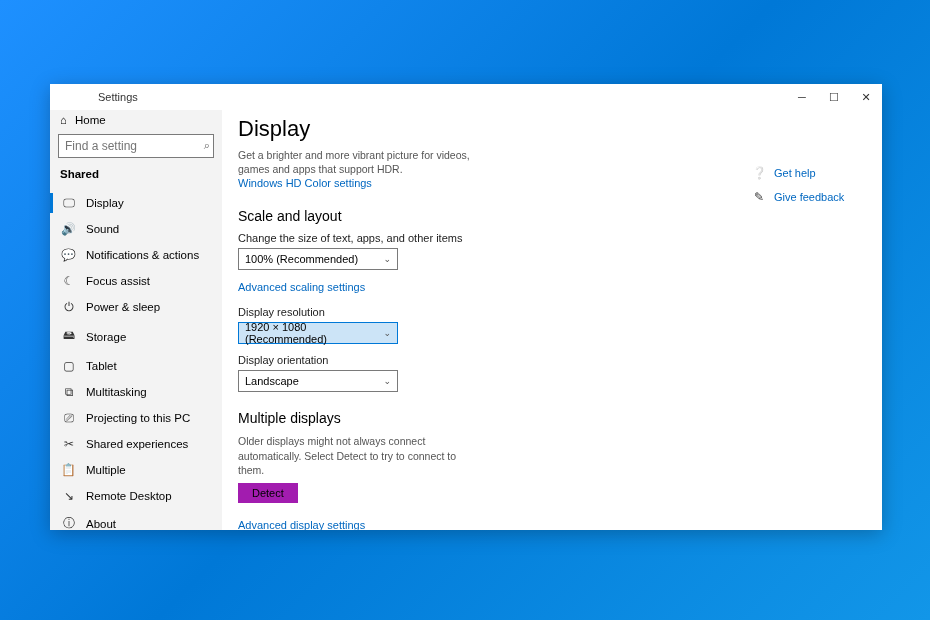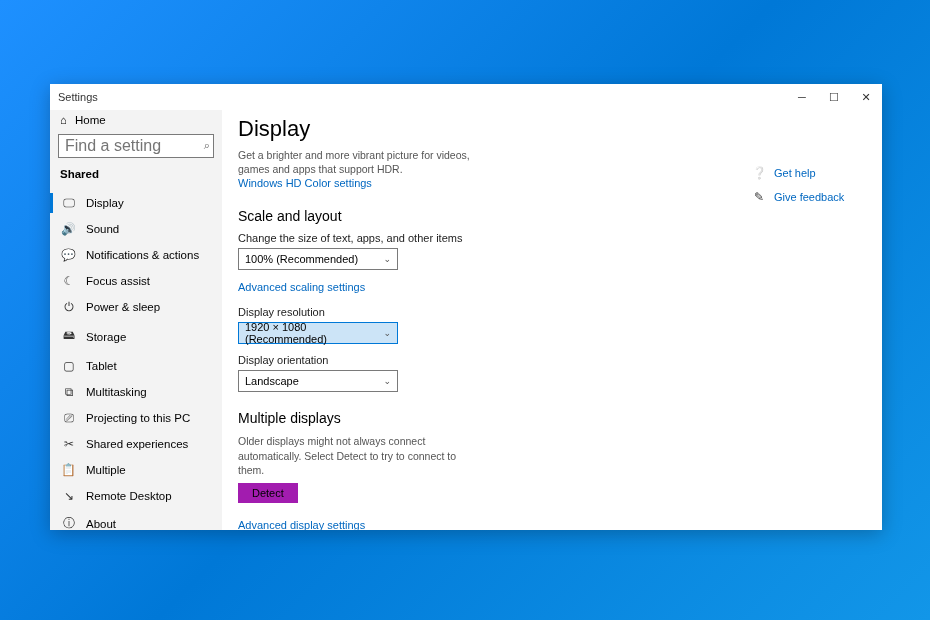--- a/index.html
+++ b/index.html
@@ -10,35 +10,35 @@
     font-size: 12px; color: #000;
   }
   .window {
     position: absolute; left: 50px; top: 84px;
     width: 832px; height: 446px;
     background: #fff; display: flex; flex-direction: column;
     box-shadow: 0 4px 18px rgba(0,0,0,.25);
   }
   .titlebar {
     height: 26px; display: flex; justify-content: space-between;
-    align-items: center; font-size: 11px; color: #333;
+    align-items: center; font-size: 11px; color: #333; margin-left: 40px;
   }
   .titlebar-left { padding-left: 8px; }
   .titlebar-btns { display: flex; }
   .tb-btn { width: 32px; height: 26px; display:flex; align-items:center; justify-content:center; color:#333; font-size:11px; }
   .body { flex:1; display:flex; overflow:hidden; }
   .sidebar {
     width: 172px; background:#f3f3f3; border-right: 0;
     display:flex; flex-direction:column; overflow:hidden;
   }
   .home-row { display:flex; align-items:center; gap:8px; padding: 4px 10px 8px; font-size:11.5px; }
   .search-wrap { padding: 0 8px 8px; }
   .search {
     width:100%; height:24px; border:1px solid #7a7a7a; background:#fff;
-    padding: 0 20px 0 6px; font-size:16px; color:#555;
+    padding: 0 20px 0 6px; font-size:12px; color:#555;
   }
   .search-icon-pos { position:relative; }
   .mag { position:absolute; right:12px; top:5px; color:#666; font-size:11px; pointer-events:none;}
   .cat-label { font-weight:600; font-size:11.5px; padding: 2px 10px 6px; }
   .nav { list-style:none; overflow-y:auto; flex:1; padding-top:4px;}
   .nav li { display:flex; align-items:center; gap:10px; padding:6px 10px 6px 12px; font-size:11.5px; cursor:pointer;}
   .nav li.active { position:relative; }
   .nav li.active::before { content:""; position:absolute; left:0; top:3px; bottom:3px; width:3px; background:#0078d7; }
   .nav .ico { width:14px; display:flex; justify-content:center; color:#333; font-size:12px;}
   .content { flex:1; display:flex; overflow:auto; }

